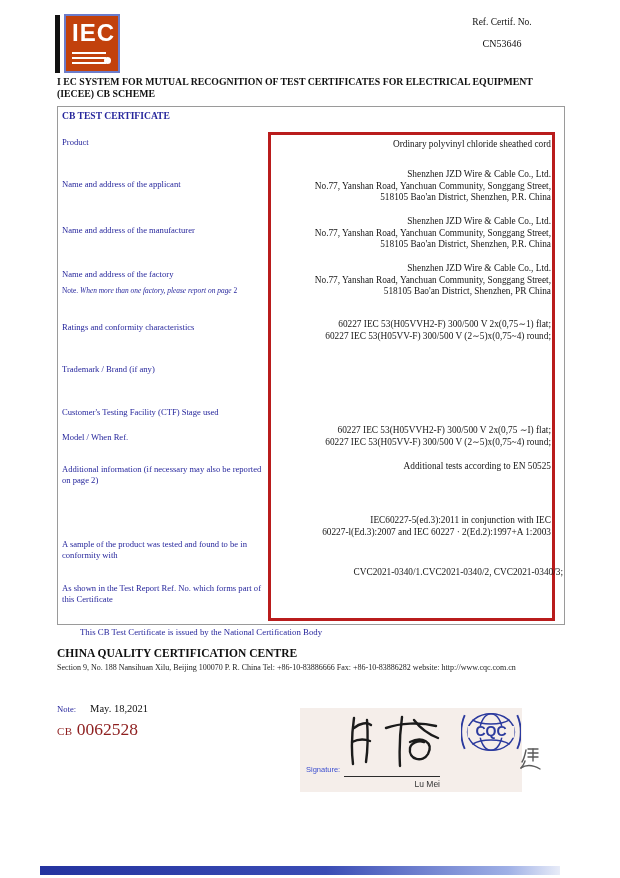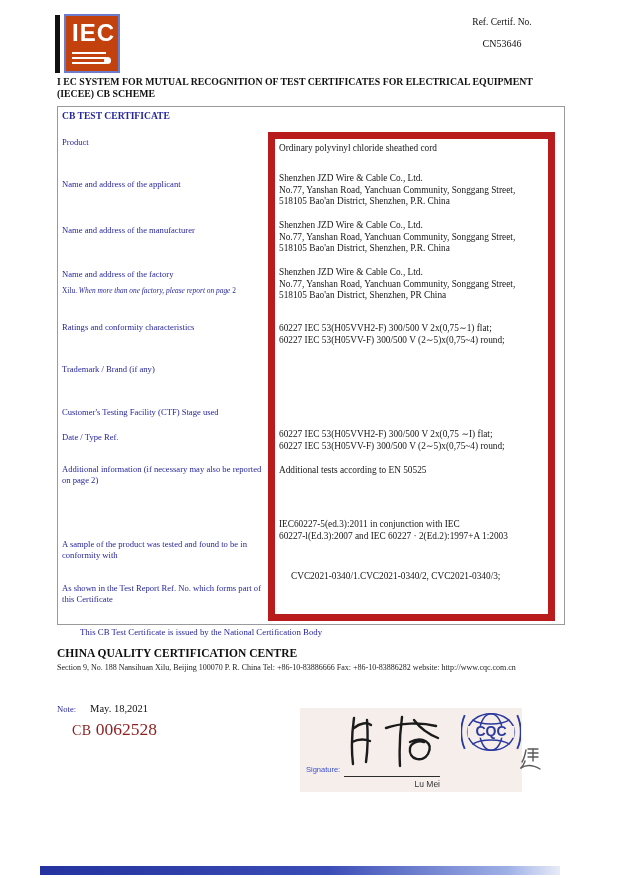--- a/index.html
+++ b/index.html
@@ -21,31 +21,31 @@
   .iec-dot{position:absolute;right:7px;bottom:7px;width:7px;height:7px;border-radius:50%;background:#fff;}
   .ref-block{position:absolute;left:442px;top:17px;width:120px;text-align:center;font-size:9.5px;color:#111;}
   .ref-value{margin-top:11px;font-size:10px;}
   .scheme-title{position:absolute;left:57px;top:76px;width:500px;font-weight:bold;font-size:9.8px;line-height:12px;color:#111;}
   
   .outer-box{position:absolute;left:57px;top:106px;width:508px;height:519px;border:1px solid #9a9a9a;box-sizing:border-box;}
   .cert-title{position:absolute;left:4px;top:3px;font-weight:bold;font-size:9.6px;color:#26269c;}
   .flabel{position:absolute;left:4px;width:204px;font-size:8.6px;line-height:10.5px;color:#26269c;}
   .fnote{position:absolute;left:4px;width:210px;font-size:7.4px;color:#26269c;}
   .fnote .it{font-style:italic;}
-  .inner-box{position:absolute;left:210px;top:25px;width:287px;height:489px;border:7px solid #b91c1c;box-sizing:border-box;}
+  .inner-box{position:absolute;left:210px;top:25px;width:287px;height:489px;border:3px solid #b91c1c;box-sizing:border-box;text-align:right;}
   .fval{position:absolute;left:4px;width:276px;font-size:9.3px;line-height:11.6px;color:#161616;white-space:pre-line;}
   
   .issued-by{position:absolute;left:80px;top:627px;font-size:8.8px;color:#26269c;}
   .org-name{position:absolute;left:57px;top:647px;font-size:11.5px;font-weight:bold;color:#0f0f0f;}
   .org-address{position:absolute;left:57px;top:663px;font-size:8px;color:#222;}
   .date-row{position:absolute;left:57px;top:698px;}
   .date-label{font-size:8.6px;color:#26269c;}
   .date-value{font-size:10.5px;color:#111;margin-left:14px;}
   .cb-row{position:absolute;left:57px;top:719px;color:#8e1f1f;}
-  .cb-prefix{font-size:14px;letter-spacing:0.5px;margin-left:15px;}
+  .cb-prefix{font-size:11px;letter-spacing:0.5px;}
   .cb-number{font-size:17.5px;margin-left:4px;}
   .sig-patch{position:absolute;left:300px;top:708px;width:222px;height:84px;background:#f5eeea;}
   .sig-script{position:absolute;left:340px;top:712px;}
   .sig-label{position:absolute;left:306px;top:765px;font-family:"Liberation Sans","DejaVu Sans",sans-serif;font-size:7.5px;color:#3d4fd0;}
   .sig-line{position:absolute;left:344px;top:776px;width:96px;height:1px;background:#2c2c2c;}
   .sig-name{position:absolute;left:344px;top:779px;width:96px;text-align:right;font-family:"Liberation Sans","DejaVu Sans",sans-serif;font-size:8.5px;color:#333;}
   .cqc-logo{position:absolute;left:461px;top:709px;}
   .stamp-char{position:absolute;left:519px;top:747px;}
   .bottom-bar{position:absolute;left:40px;top:866px;width:520px;height:9px;background:linear-gradient(to right,#24339f 0%,#3a4cb5 55%,#9fb0e6 90%,#e8ecf8 100%);}
 </style>
@@ -74,25 +74,25 @@
 
   <div class="scheme-title">I EC SYSTEM FOR MUTUAL RECOGNITION OF TEST CERTIFICATES FOR ELECTRICAL EQUIPMENT (IECEE) CB SCHEME</div>
 
   <div class="outer-box">
     <div class="cert-title">CB TEST CERTIFICATE</div>
 
     <div class="flabel" style="top:30px;">Product</div>
     <div class="flabel" style="top:72px;">Name and address of the applicant</div>
     <div class="flabel" style="top:118px;">Name and address of the manufacturer</div>
     <div class="flabel" style="top:162px;">Name and address of the factory</div>
-    <div class="fnote" style="top:179px;"><span>Xilu.</span><span class="it"> When more than one factory, please report on page </span><span>2</span></div>
+    <div class="fnote" style="top:179px;"><span>Note.</span><span class="it"> When more than one factory, please report on page </span><span>2</span></div>
     <div class="flabel" style="top:215px;">Ratings and conformity characteristics</div>
     <div class="flabel" style="top:257px;">Trademark / Brand (if any)</div>
     <div class="flabel" style="top:300px;">Customer's Testing Facility (CTF) Stage used</div>
-    <div class="flabel" style="top:325px;">Date / Type Ref.</div>
+    <div class="flabel" style="top:325px;">Model / When Ref.</div>
     <div class="flabel" style="top:357px;">Additional information (if necessary may also be reported on page 2)</div>
     <div class="flabel" style="top:432px;">A sample of the product was tested and found to be in conformity with</div>
     <div class="flabel" style="top:476px;">As shown in the Test Report Ref. No. which forms part of this Certificate</div>
 
     <div class="inner-box">
       <div class="fval" style="top:4px;">Ordinary polyvinyl chloride sheathed cord</div>
       <div class="fval" style="top:34px;">Shenzhen JZD Wire &amp; Cable Co., Ltd.
 No.77, Yanshan Road, Yanchuan Community, Songgang Street,
 518105 Bao'an District, Shenzhen, P.R. China</div>
       <div class="fval" style="top:81px;">Shenzhen JZD Wire &amp; Cable Co., Ltd.

